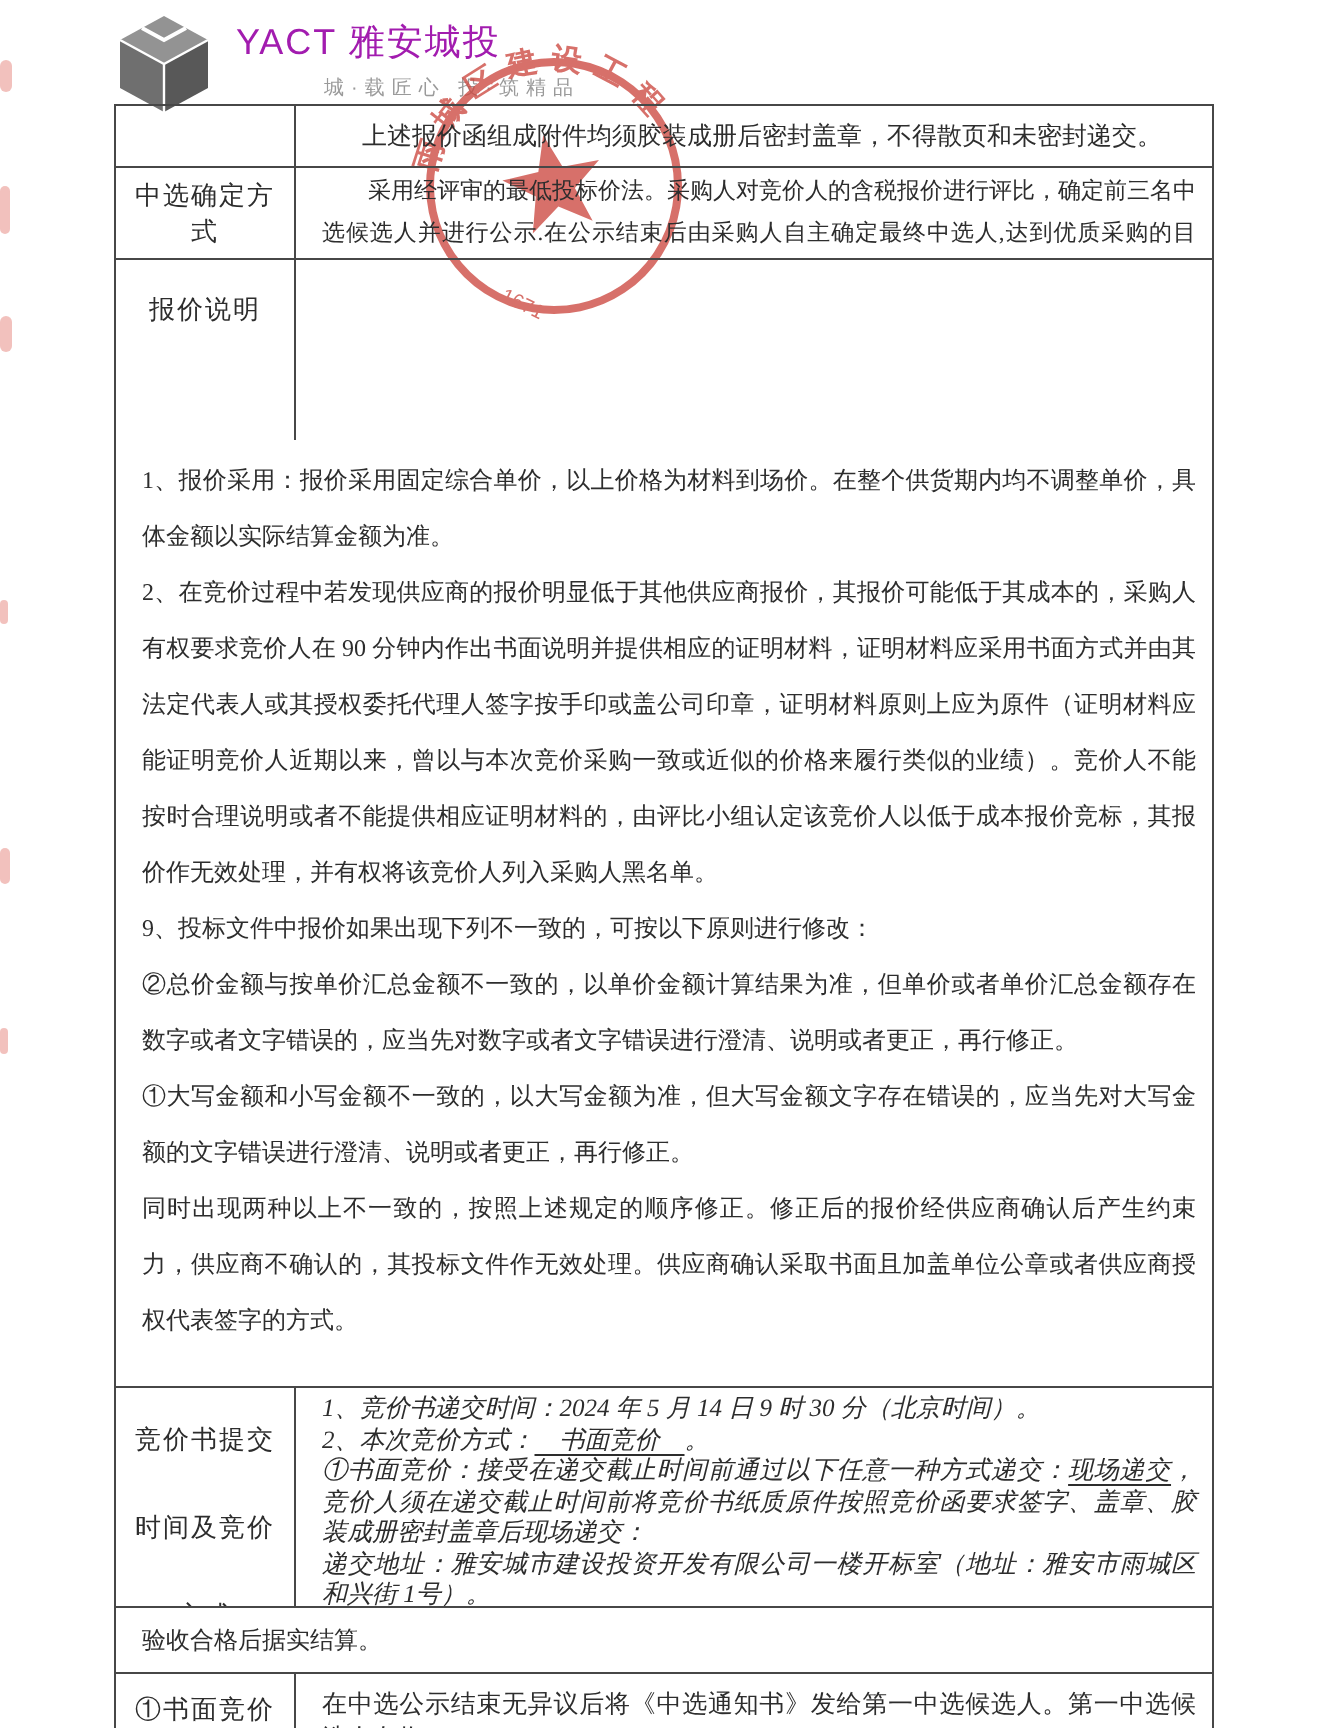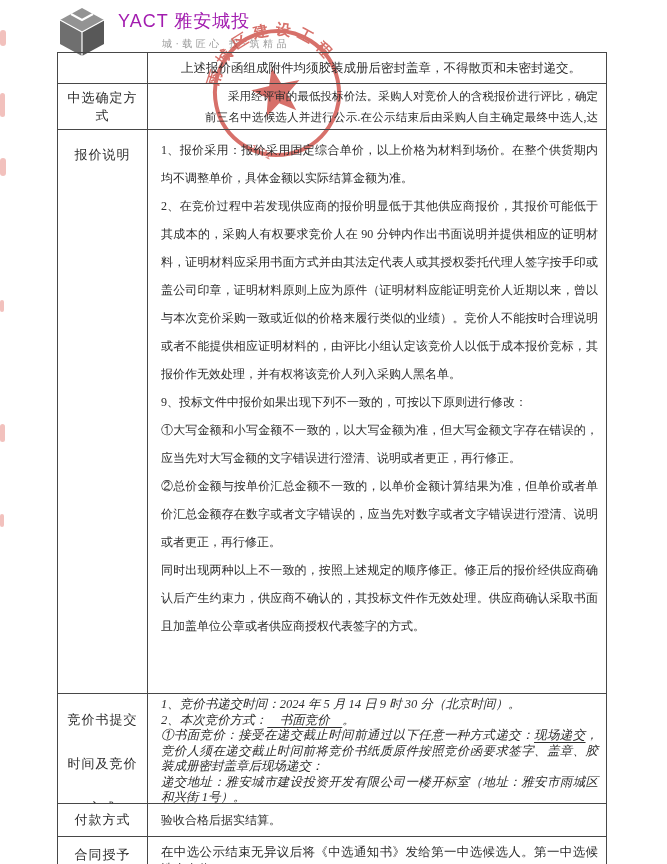--- a/index.html
+++ b/index.html
@@ -41,24 +41,24 @@
     display:flex;align-items:center;justify-content:center;
     font-size:13px;letter-spacing:1px;text-align:center;
     box-sizing:border-box;overflow:hidden;
   }
   .label-cell span{display:block;width:82px;word-break:break-all;}
   .content-cell{flex:1;box-sizing:border-box;overflow:hidden;padding:0 8px 0 13px;}
   .content-cell p{margin:0;text-align:justify;}
   
   .r1{height:31px;}
   .r1 .content-cell p{line-height:30px;text-indent:1.6em;font-size:12.5px;}
-  .r2{height:46px;gap:44px;}
+  .r2{height:46px;}
   .r2 .content-cell{padding-top:2px;}
   .r2 .content-cell p{line-height:21px;text-indent:2em;font-size:11.5px;}
-  .r3{height:564px;}
+  .r3{height:564px;flex-direction:column;}
   .r3 .label-cell{align-items:flex-start;padding-top:16px;}
   .r3 .content-cell{padding-top:6px;}
   .r3 .content-cell p{font-size:12px;line-height:28px;}
   .r4{height:110px;}
   .r4 .label-cell{align-items:flex-start;padding-top:4px;}
   .r4 .label-cell span{line-height:44px;}
   .r4 .content-cell{padding-top:3px;}
   .r4 .content-cell p{font-size:12.5px;line-height:15.5px;font-style:italic;}
   .r5{height:33px;}
   .r5 .content-cell p{line-height:32px;font-size:12px;}
@@ -129,50 +129,47 @@
     </div>
 
     <div class="row r3">
       <div class="label-cell">
           <span>报价说明</span>
         </div>
       <div class="content-cell">
         <p>1、报价采用：报价采用固定综合单价，以上价格为材料到场价。在整个供货期内均不调整单价，具体金额以实际结算金额为准。</p>
         <p>2、在竞价过程中若发现供应商的报价明显低于其他供应商报价，其报价可能低于其成本的，采购人有权要求竞价人在 90 分钟内作出书面说明并提供相应的证明材料，证明材料应采用书面方式并由其法定代表人或其授权委托代理人签字按手印或盖公司印章，证明材料原则上应为原件（证明材料应能证明竞价人近期以来，曾以与本次竞价采购一致或近似的价格来履行类似的业绩）。竞价人不能按时合理说明或者不能提供相应证明材料的，由评比小组认定该竞价人以低于成本报价竞标，其报价作无效处理，并有权将该竞价人列入采购人黑名单。</p>
         <p>9、投标文件中报价如果出现下列不一致的，可按以下原则进行修改：</p>
+        <p>②总价金额与按单价汇总金额不一致的，以单价金额计算结果为准，但单价或者单价汇总金额存在数字或者文字错误的，应当先对数字或者文字错误进行澄清、说明或者更正，再行修正。</p>
         <p>①大写金额和小写金额不一致的，以大写金额为准，但大写金额文字存在错误的，应当先对大写金额的文字错误进行澄清、说明或者更正，再行修正。</p>
-        <p>②总价金额与按单价汇总金额不一致的，以单价金额计算结果为准，但单价或者单价汇总金额存在数字或者文字错误的，应当先对数字或者文字错误进行澄清、说明或者更正，再行修正。</p>
         <p>同时出现两种以上不一致的，按照上述规定的顺序修正。修正后的报价经供应商确认后产生约束力，供应商不确认的，其投标文件作无效处理。供应商确认采取书面且加盖单位公章或者供应商授权代表签字的方式。</p>
       </div>
     </div>
 
     <div class="row r4">
       <div class="label-cell">
           <span>竞价书提交时间及竞价方式</span>
         </div>
       <div class="content-cell">
         <p>1、竞价书递交时间：2024 年 5 月 14 日 9 时 30 分（北京时间）。</p>
         <p><span>2、本次竞价方式：</span><span class="u">　书面竞价　</span><span>。</span></p>
         <p><span>①书面竞价：接受在递交截止时间前通过以下任意一种方式递交：</span><span class="u">现场递交</span><span>，竞价人须在递交截止时间前将竞价书纸质原件按照竞价函要求签字、盖章、胶装成册密封盖章后现场递交：</span></p>
         <p>递交地址：雅安城市建设投资开发有限公司一楼开标室（地址：雅安市雨城区和兴街 1号）。</p>
       </div>
     </div>
 
     <div class="row r5">
-      <div class="label-cell">
-          <span>付款方式</span>
-        </div>
       <div class="content-cell">
         <p>验收合格后据实结算。</p>
       </div>
     </div>
 
     <div class="row r6">
       <div class="label-cell">
-          <span>合同授予</span>
+          <span>①书面竞价</span>
         </div>
       <div class="content-cell">
         <p>在中选公示结束无异议后将《中选通知书》发给第一中选候选人。第一中选候选人在收</p>
       </div>
     </div>
 
   </div>
 </div>
 
 </body></html>

